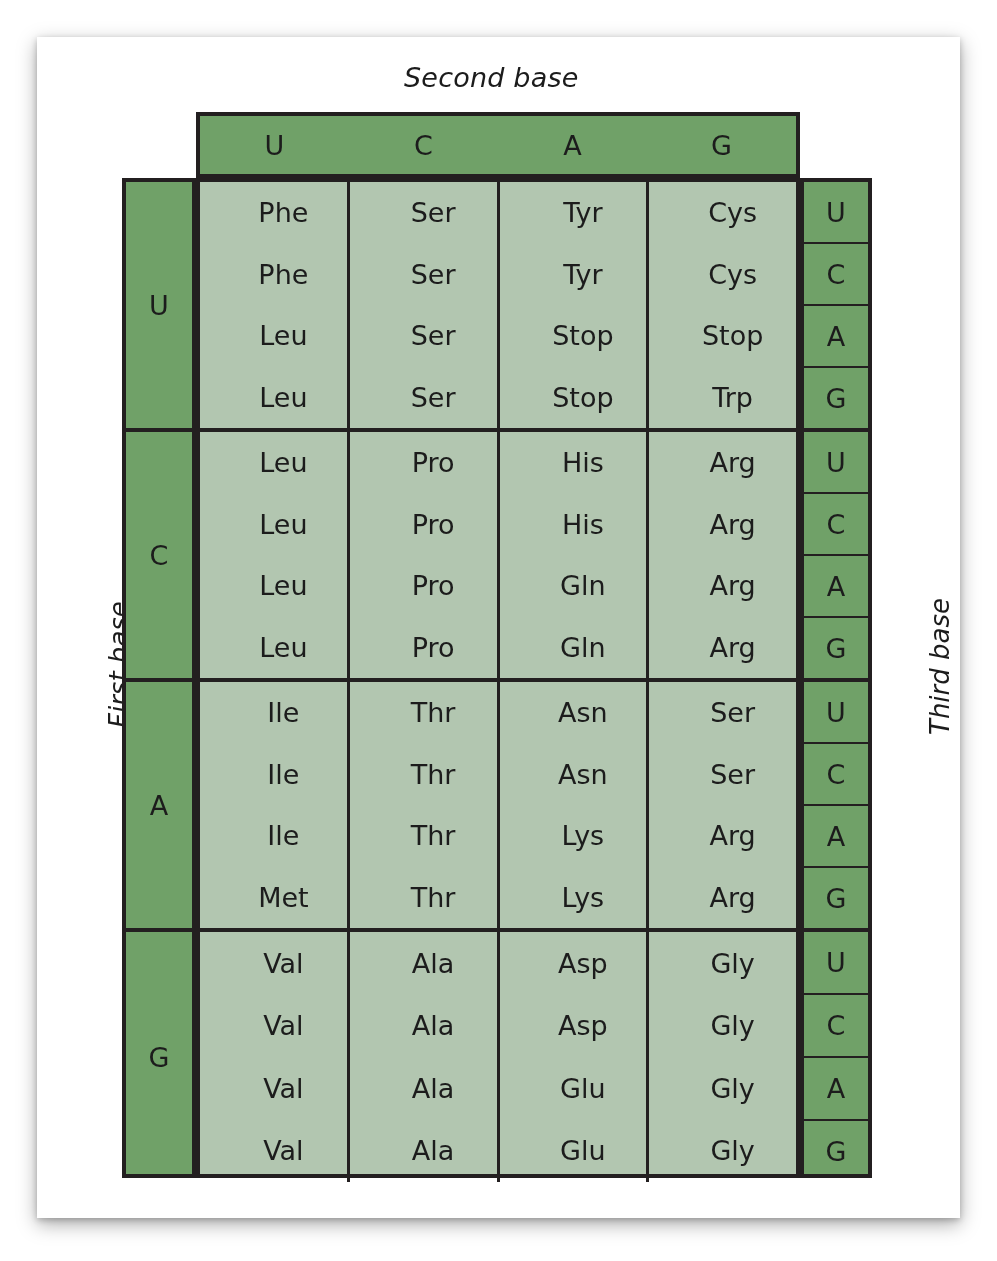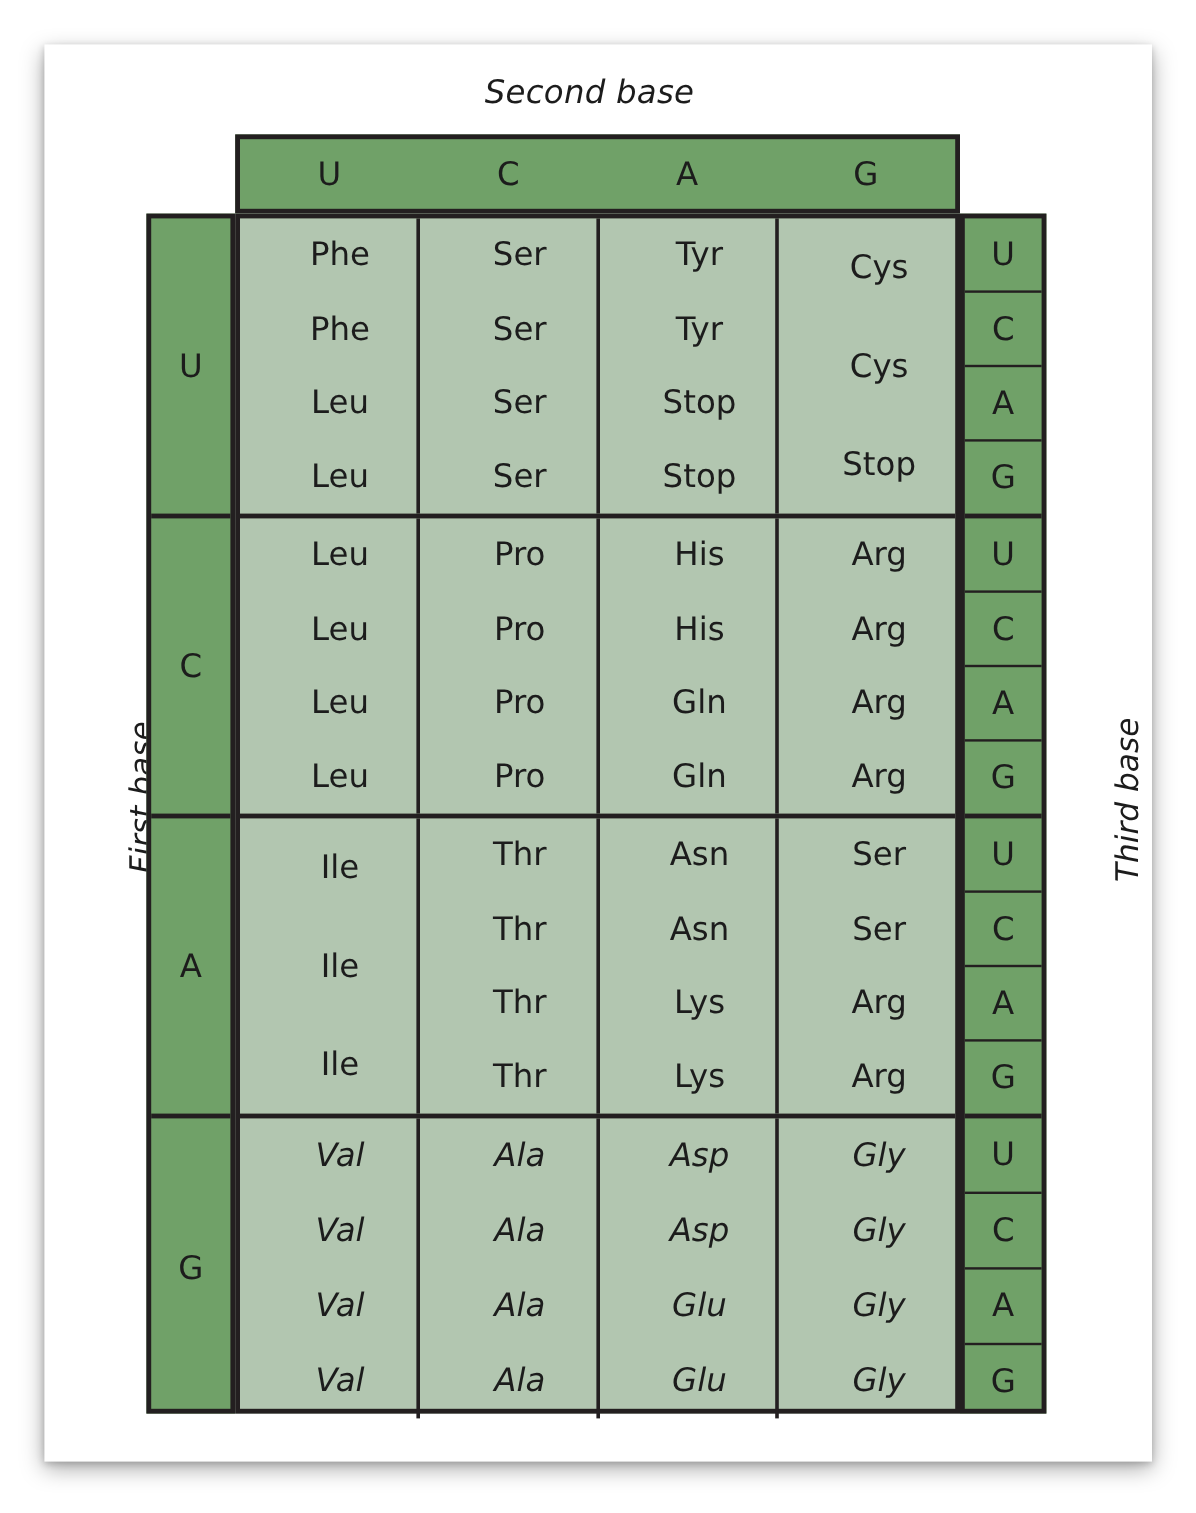--- a/index.html
+++ b/index.html
@@ -121,21 +121,21 @@
     border: 4px solid #231f20;
     box-sizing: border-box;
     background: #b2c6b0;
   }
   .block {
     height: 250px;
     display: flex;
     box-sizing: border-box;
     border-bottom: 4px solid #231f20;
   }
-  .block:last-child { border-bottom: none; font-style: italic; }
+  .block:last-child { border-bottom: none; }
   .col {
     flex: 1 1 0;
     box-sizing: border-box;
     border-right: 3px solid #231f20;
     display: flex;
     flex-direction: column;
     padding-left: 20px;
   }
   .col:last-child { border-right: none; }
   .cell {
@@ -223,20 +223,21 @@
         <div class="col">
           <div class="cell">Tyr</div>
           <div class="cell">Tyr</div>
           <div class="cell">Stop</div>
           <div class="cell">Stop</div>
         </div>
         <div class="col">
           <div class="cell">Cys</div>
           <div class="cell">Cys</div>
           <div class="cell">Stop</div>
+          <div class="cell">Trp</div>
         </div>
       </div>
       <div class="block">
         <div class="col">
           <div class="cell">Leu</div>
           <div class="cell">Leu</div>
           <div class="cell">Leu</div>
           <div class="cell">Leu</div>
         </div>
         <div class="col">
@@ -256,20 +257,21 @@
           <div class="cell">Arg</div>
           <div class="cell">Arg</div>
           <div class="cell">Arg</div>
         </div>
       </div>
       <div class="block">
         <div class="col">
           <div class="cell">Ile</div>
           <div class="cell">Ile</div>
           <div class="cell">Ile</div>
+          <div class="cell">Met</div>
         </div>
         <div class="col">
           <div class="cell">Thr</div>
           <div class="cell">Thr</div>
           <div class="cell">Thr</div>
           <div class="cell">Thr</div>
         </div>
         <div class="col">
           <div class="cell">Asn</div>
           <div class="cell">Asn</div>

